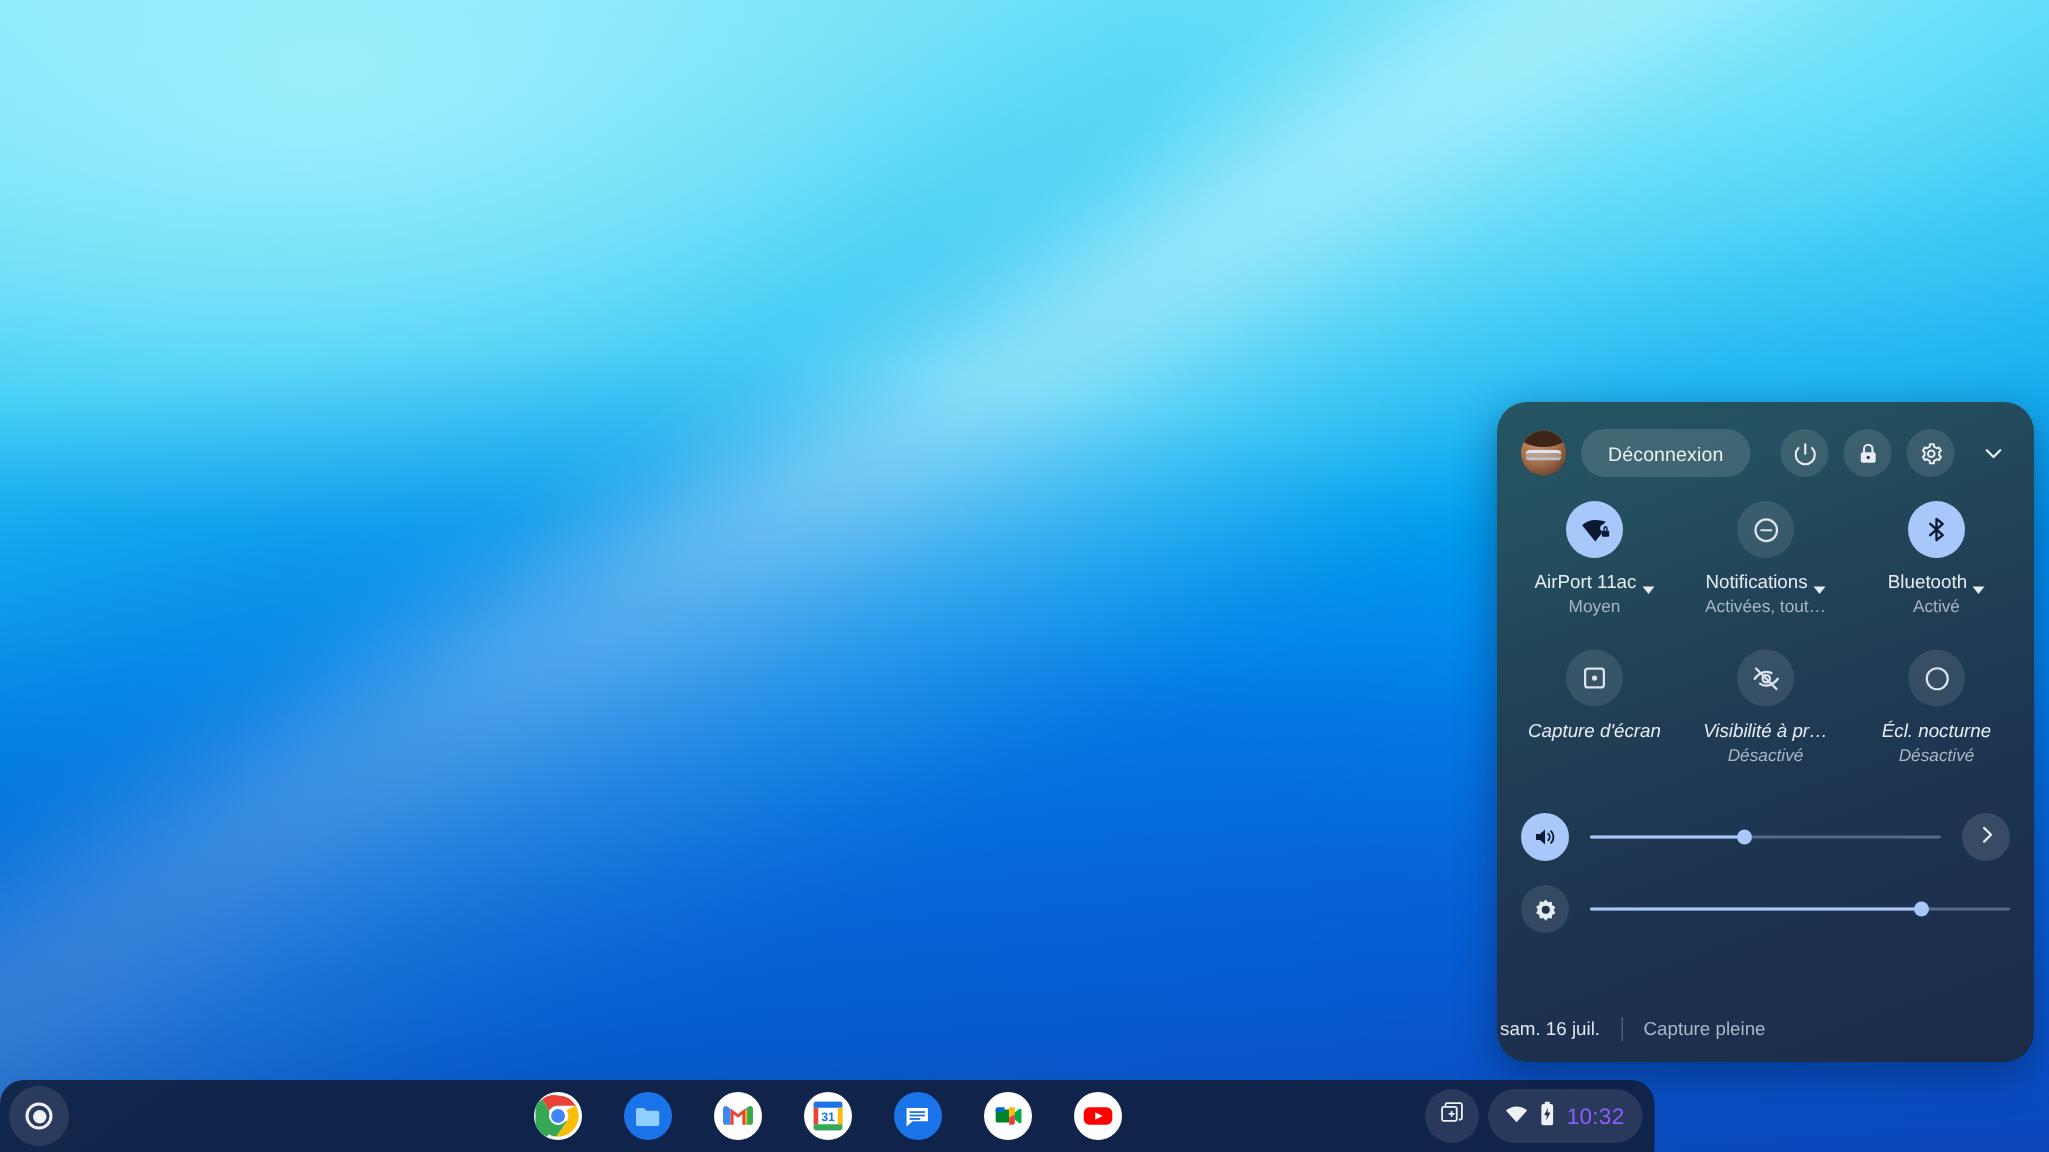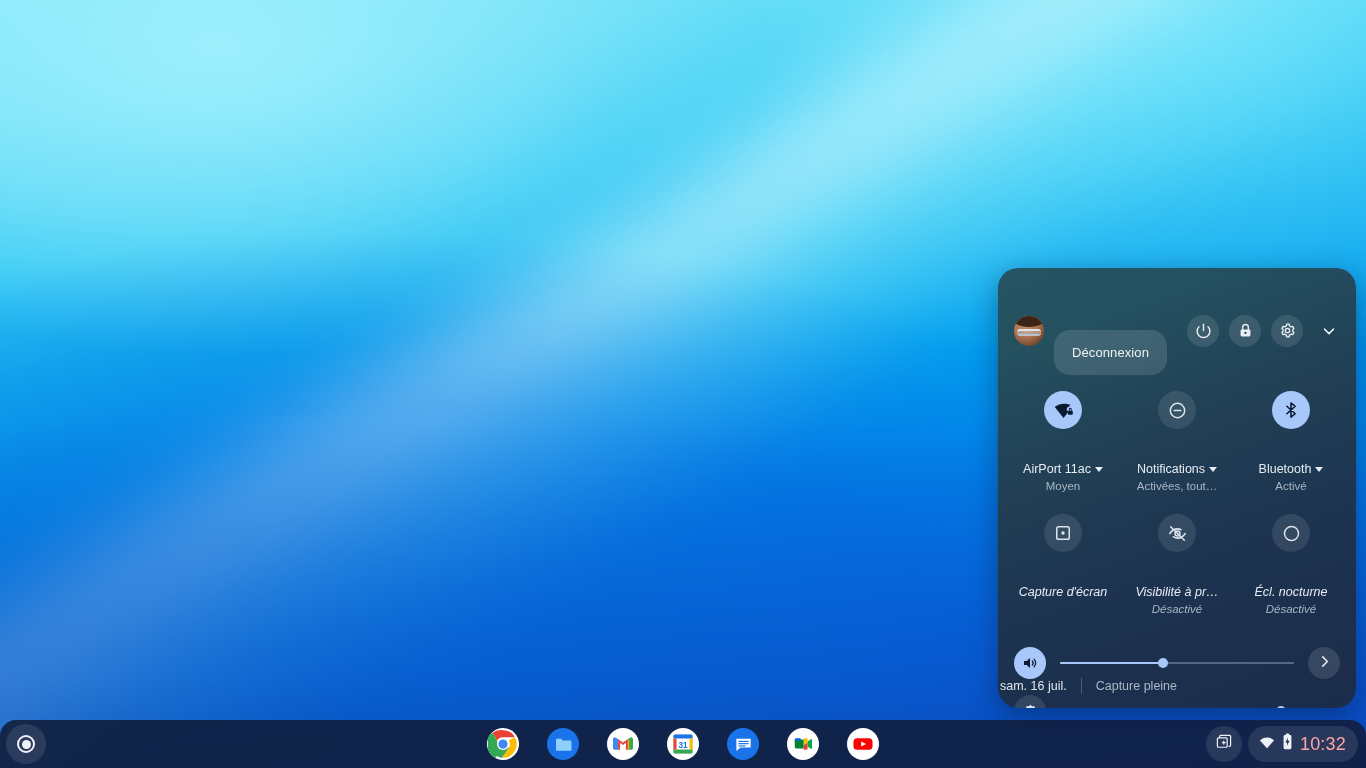--- a/index.html
+++ b/index.html
@@ -84,24 +84,24 @@
     background:#3c2419; border-radius:0 0 50% 50%/0 0 70% 70%;
   }
   .avatar .glasses {
     position:absolute; left:3px; top:13px; width:24px; height:7px;
     border-top:2px solid rgba(225,235,245,.92);
     border-bottom:2px solid rgba(190,205,220,.75);
     border-radius:3px;
     background:rgba(210,225,240,.35);
   }
   .signout-btn {
-    height:45px; padding:0 18px; border:none; border-radius:16px;
+    height:32px; padding:0 18px; border:none; border-radius:16px;
     background:rgba(255,255,255,.13);
     color:#edf1f5; font-size:13px; font-family:inherit; cursor:pointer;
-    display:flex; align-items:center; letter-spacing:.1px;margin-top:44px;
+    display:flex; align-items:center; letter-spacing:.1px;
   }
   .hdr-spacer { flex:1 1 auto; }
   .icon-btn {
     width:32px; height:32px; border-radius:50%; border:none;
     background:rgba(255,255,255,.11);
     display:flex; align-items:center; justify-content:center; cursor:pointer;
     color:#e8edf3; flex:0 0 32px;
   }
   .icon-btn.plain { background:transparent; }
   .icon-btn svg { display:block; }
@@ -118,24 +118,23 @@
   }
   .tile-icon {
     width:38px; height:38px; border-radius:50%;
     display:flex; align-items:center; justify-content:center;
     margin-bottom:8px;
   }
   .tile-icon.on  { background:#a8c7fa; color:#0b1a33; }
   .tile-icon.off { background:rgba(255,255,255,.10); color:#dbe3ec; }
   .tile-label {
     font-size:12.5px; color:#e7ecf2; line-height:16px;
-    display:flex; align-items:center; gap:4px;
+    display:flex; align-items:flex-end; gap:4px;
     max-width:108px; white-space:nowrap; overflow:hidden; text-overflow:ellipsis;
     justify-content:center;
-    margin-top:24px;
   }
   .tile-label.two-line { white-space:normal; text-align:center; display:block; }
   .caret {
     width:0; height:0; flex:0 0 auto;
     border-left:4px solid transparent; border-right:4px solid transparent;
     border-top:5px solid #e7ecf2;
   }
   .tile-sub {
     font-size:11.5px; color:#a9b6c4; line-height:16px; margin-top:1px;
     max-width:112px; white-space:nowrap; overflow:hidden; text-overflow:ellipsis;
@@ -182,21 +181,21 @@
     position:absolute; left:0; right:0; bottom:0; height:44px;
     display:flex; align-items:center; gap:14px; padding:0 2px;
     font-size:12.5px;
   }
   .qs-footer .date { color:#dfe6ee; }
   .qs-footer .divider { width:1px; height:16px; background:rgba(255,255,255,.22); }
   .qs-footer .battery { color:#aab7c6; }
 
   
   #shelf {
-    position:absolute; left:0; bottom:0; width:1366px; height:48px;
+    position:absolute; left:0; bottom:0; width:1103px; height:48px;
     background:rgba(17,31,64,.92);
     border-radius:16px 16px 0 0;
   }
   #launcher {
     position:absolute; left:6px; top:4px; width:40px; height:40px;
     border-radius:50%; background:rgba(255,255,255,.10);
     display:flex; align-items:center; justify-content:center; cursor:pointer;
   }
   #launcher .ring {
     width:18px; height:18px; border-radius:50%;
@@ -218,21 +217,21 @@
   
   #status-area {
     position:absolute; right:8px; top:4px; height:40px;
     display:flex; align-items:center; gap:6px;
   }
   .status-pill {
     height:36px; border-radius:18px; background:rgba(255,255,255,.10);
     display:flex; align-items:center; cursor:pointer;
   }
   #capture-tray { width:36px; justify-content:center; }
-  #system-tray { padding:0 12px 0 11px; gap:7px; color:#fca5a5; font-size:18px; }
+  #system-tray { padding:0 12px 0 11px; gap:7px; color:#8b5cf6; font-size:15px; }
   .tray-time { letter-spacing:.2px; }
 </style>
 </head>
 <body>
 
 <div id="desktop">
 
   <div class="wp-layer wp-base"></div>
   <div class="wp-layer wp-glow-tl"></div>
   <div class="wp-layer wp-glow-tr"></div>

